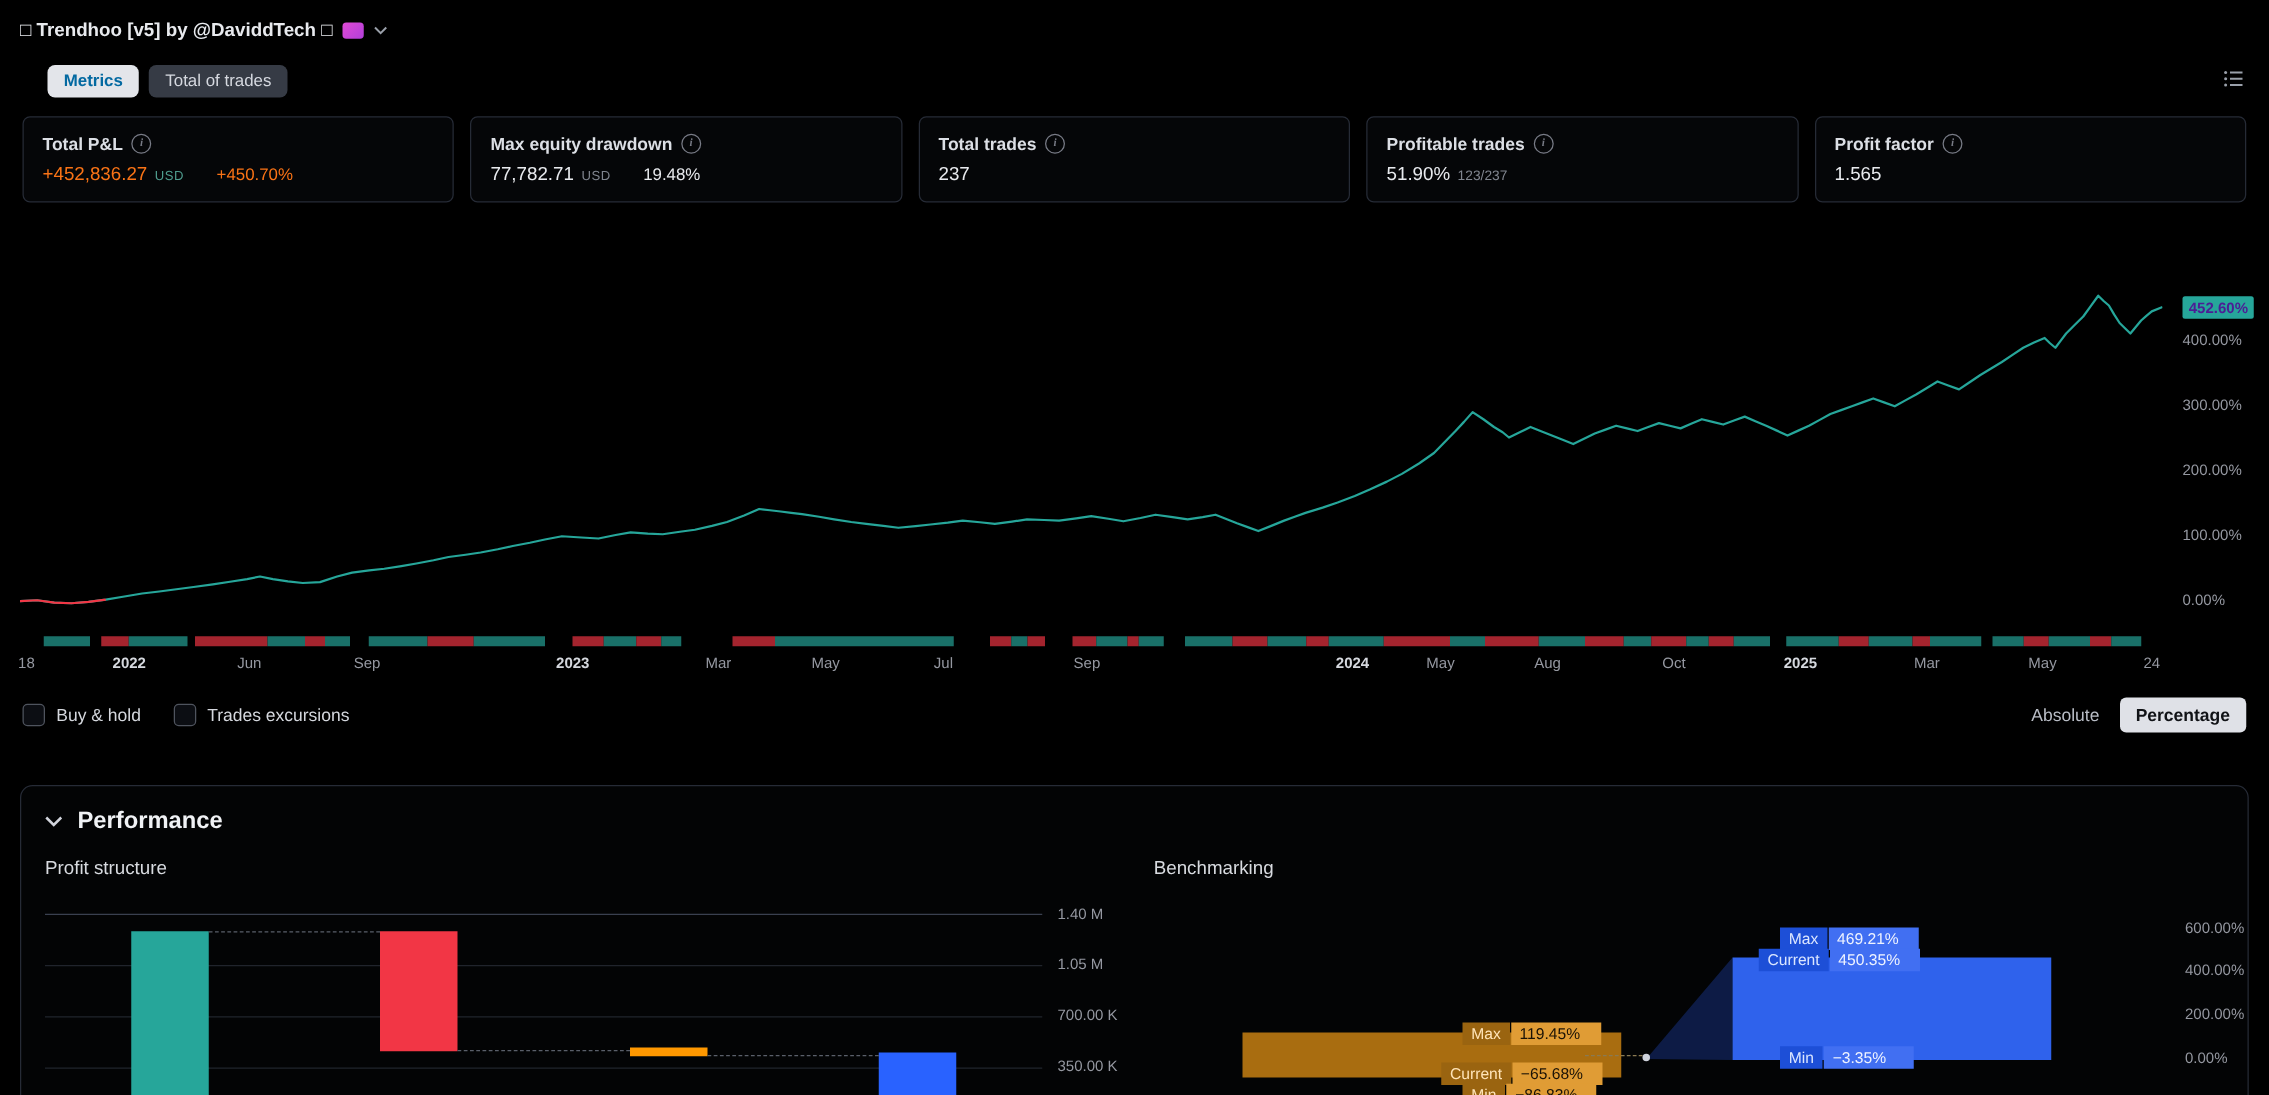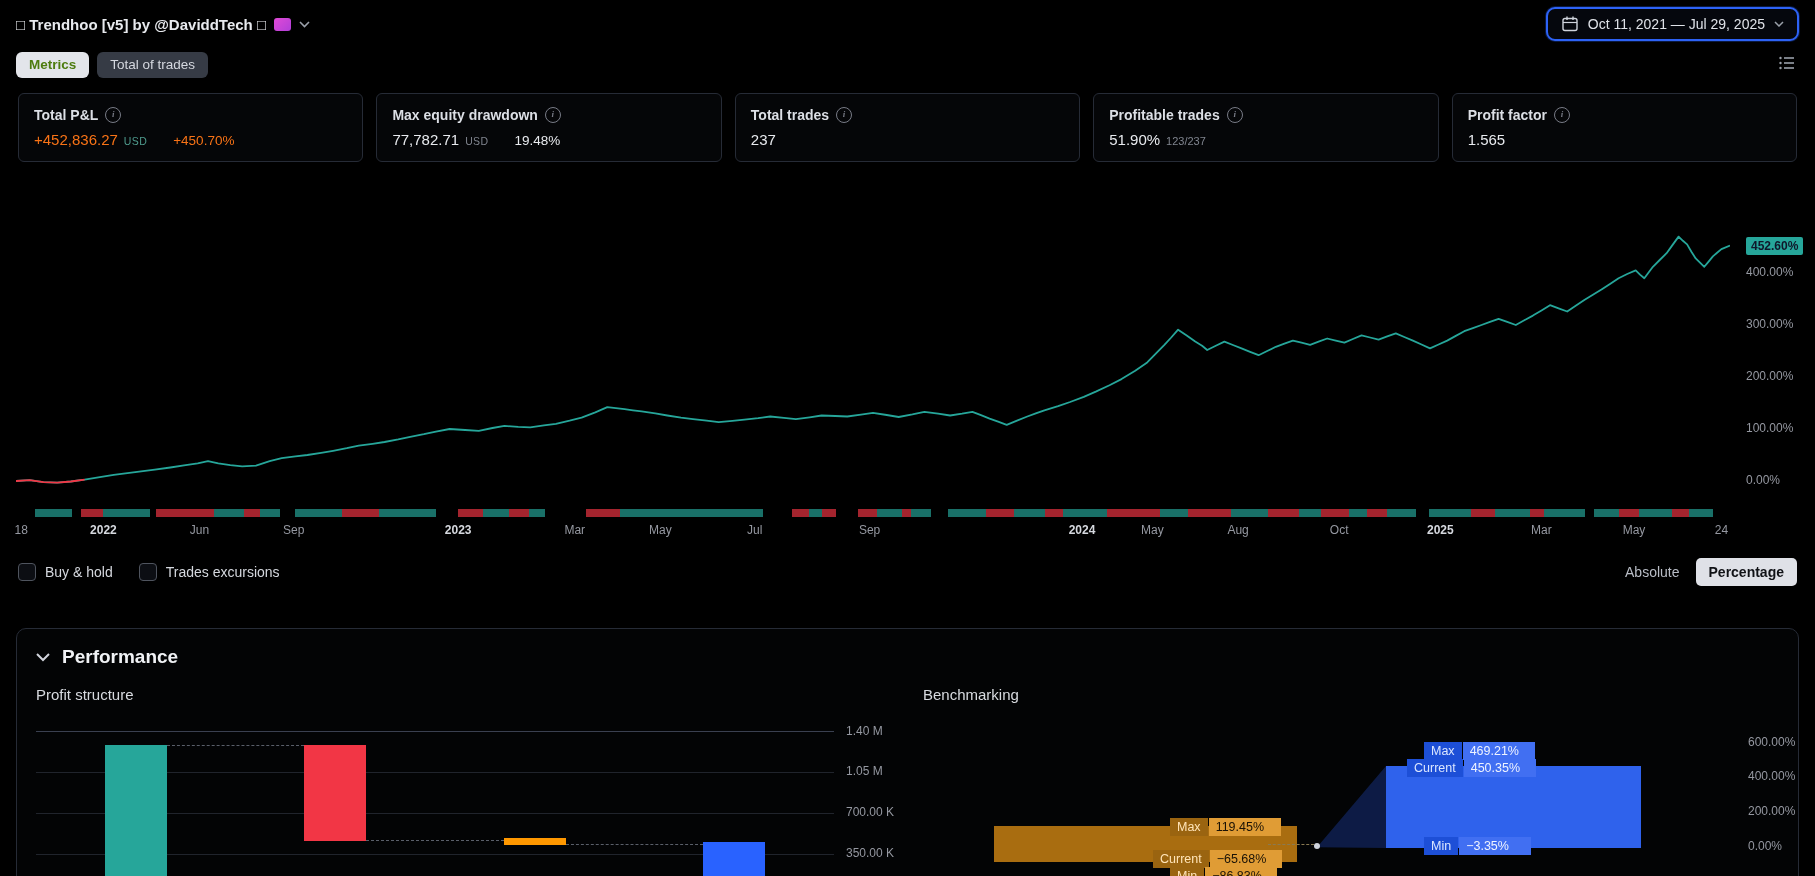--- a/index.html
+++ b/index.html
@@ -10,21 +10,21 @@
   .topbar{position:absolute;left:0;top:0;width:100%;height:48px;display:flex;align-items:center;justify-content:space-between;padding:0 16px;box-sizing:border-box;}
   .title-wrap{display:flex;align-items:center;gap:8px;}
   .app-title{font-size:15px;font-weight:700;color:#e8eaee;}
   .emoji-badge{width:17px;height:13px;border-radius:3px;background:linear-gradient(135deg,#e14ad6,#b13fd9);display:inline-block;}
   .datebtn{display:flex;align-items:center;gap:9px;height:34px;padding:0 13px;border-radius:9px;border:2px solid #2d62f5;background:#05070d;color:#dfe2e8;font-size:14px;cursor:pointer;box-shadow:0 0 0 1px rgba(41,98,255,.25);}
   .datebtn svg{display:block;}
 
   
   .tabsrow{position:absolute;left:16px;top:51px;right:16px;display:flex;align-items:center;}
   .tab{height:26px;padding:0 13px;border:none;border-radius:6px;font-size:13.5px;cursor:pointer;display:flex;align-items:center;}
-  .tab.active{background:#e3e5ea;color:#4d7c0f;font-weight:700;}
+  .tab.active{background:#e3e5ea;color:#0369a1;font-weight:700;margin-left:22px;}
   .tab.idle{background:#363b45;color:#d5d8df;margin-left:8px;font-weight:400;}
   .layoutbtn{margin-left:auto;background:transparent;border:none;cursor:pointer;padding:2px;}
 
   
   .cards{position:absolute;left:18px;top:93px;width:1779px;display:flex;gap:13px;}
   .card{flex:1;height:69px;border:1px solid #262b36;border-radius:6px;background:#050608;padding:13px 15px;box-sizing:border-box;}
   .ctitle{display:flex;align-items:center;gap:7px;font-size:14px;font-weight:700;color:#dcdfe5;}
   .info{width:14px;height:14px;border-radius:50%;border:1px solid #787b86;color:#787b86;font-size:9px;line-height:13px;text-align:center;display:inline-block;font-style:italic;font-family:"Liberation Serif",serif;}
   .cvals{margin-top:8px;display:flex;align-items:baseline;gap:6px;font-size:15px;color:#e8eaee;}
   .green{color:#f97316;}
@@ -33,21 +33,21 @@
   .extra{font-size:13.5px;margin-left:20px;}
   .sub{font-size:11px;color:#80858f;}
 
   
   .eq-head{position:absolute;left:16px;top:188px;right:18px;display:flex;align-items:center;justify-content:space-between;}
   .sec-title{font-size:15px;font-weight:700;color:#e8eaee;}
   .iconbtn{width:26px;height:26px;border:1px solid #2c313c;border-radius:6px;background:transparent;display:flex;align-items:center;justify-content:center;cursor:pointer;}
   #equity-wrap{position:absolute;left:16px;top:226px;width:1714px;height:262px;}
   #equity-ylabels{position:absolute;left:1746px;top:226px;width:66px;height:262px;}
   .ytick{position:absolute;font-size:12px;color:#9598a1;}
-  .badge{position:absolute;top:11px;left:0;background:#26a69a;color:#0f172a;font-size:12px;font-weight:700;padding:2px 5px;border-radius:2px;}
+  .badge{position:absolute;top:11px;left:0;background:#26a69a;color:#4c1d95;font-size:12px;font-weight:700;padding:2px 5px;border-radius:2px;}
   #strip{position:absolute;left:35px;top:509px;width:1678px;height:8px;display:flex;opacity:.68;}
   #xlabels{position:absolute;left:16px;top:523px;width:1714px;height:18px;}
   .xlab{position:absolute;width:48px;text-align:center;font-size:12px;color:#9598a1;}
   .xlab.bold{color:#d5d8de;font-weight:700;}
 
   
   .controls{position:absolute;left:18px;top:558px;right:18px;display:flex;align-items:center;justify-content:space-between;}
   .cgroup{display:flex;align-items:center;gap:26px;}
   .cklabel{display:flex;align-items:center;gap:9px;font-size:14px;color:#d5d8de;cursor:pointer;}
   .cb{width:18px;height:18px;border:1.5px solid #4f545e;border-radius:4px;background:#0c0e13;display:inline-block;box-sizing:border-box;}
@@ -90,32 +90,20 @@
 <div class="app">
 
   <div class="topbar">
     <div class="title-wrap">
       <span class="app-title">□ Trendhoo [v5] by @DaviddTech □</span>
       <span class="emoji-badge"></span>
       <svg width="11" height="7" viewBox="0 0 11 7">
           <polyline points="1,1 5.5,5.5 10,1" fill="none" stroke="#9aa0aa" stroke-width="1.6"></polyline>
         </svg>
     </div>
-    <button class="datebtn">
-      <svg width="18" height="18" viewBox="0 0 18 18">
-          <rect x="2" y="3.5" width="14" height="12" rx="2" fill="none" stroke="#cfd3dc" stroke-width="1.4"></rect>
-          <line x1="6" y1="1.5" x2="6" y2="5" stroke="#cfd3dc" stroke-width="1.4"></line>
-          <line x1="12" y1="1.5" x2="12" y2="5" stroke="#cfd3dc" stroke-width="1.4"></line>
-          <line x1="2" y1="7.5" x2="16" y2="7.5" stroke="#cfd3dc" stroke-width="1.2"></line>
-        </svg>
-      <span>Oct 11, 2021 — Jul 29, 2025</span>
-      <svg width="10" height="6" viewBox="0 0 10 6">
-          <polyline points="1,1 5,5 9,1" fill="none" stroke="#9aa0aa" stroke-width="1.5"></polyline>
-        </svg>
-    </button>
   </div>
 
   <div class="tabsrow">
     <button class="tab active">Metrics</button>
     <button class="tab idle">Total of trades</button>
     <button class="layoutbtn">
       <svg width="20" height="20" viewBox="0 0 20 20">
           <circle cx="3.5" cy="5" r="1.2" fill="#9aa0aa"></circle>
           <circle cx="3.5" cy="10" r="1.2" fill="#9aa0aa"></circle>
           <circle cx="3.5" cy="15" r="1.2" fill="#9aa0aa"></circle>

